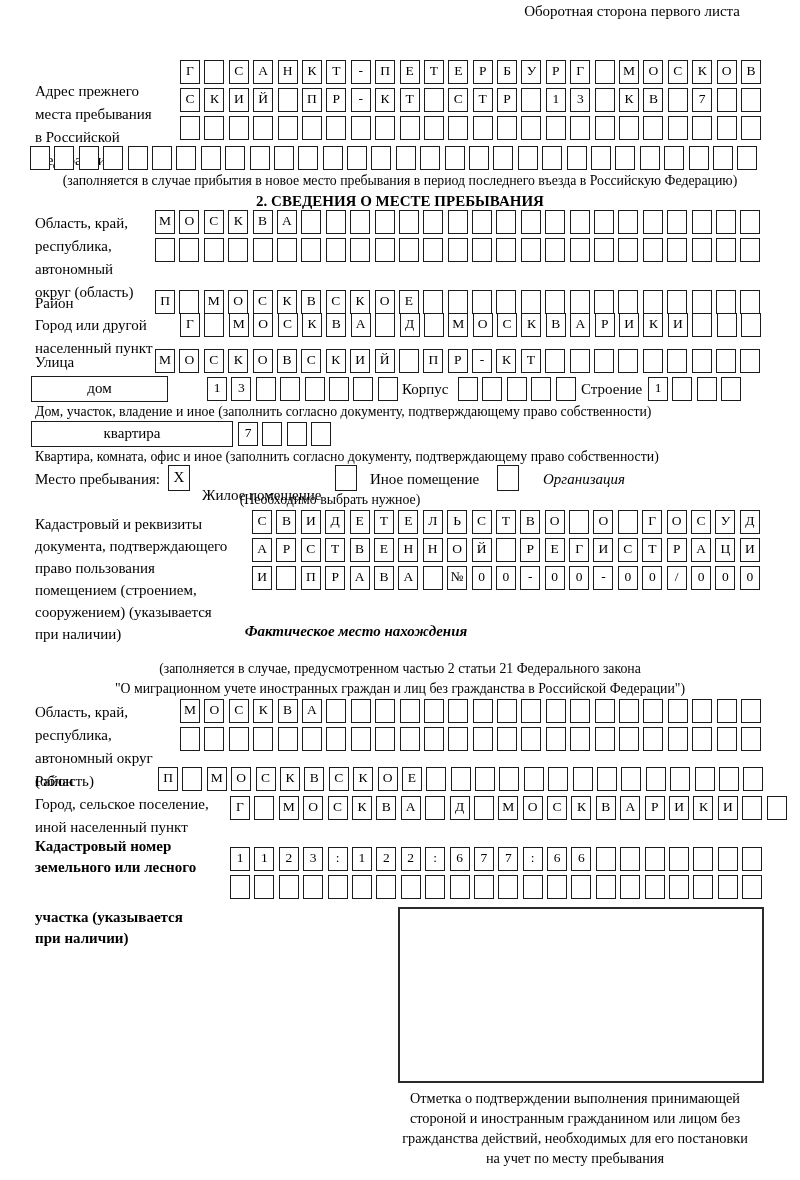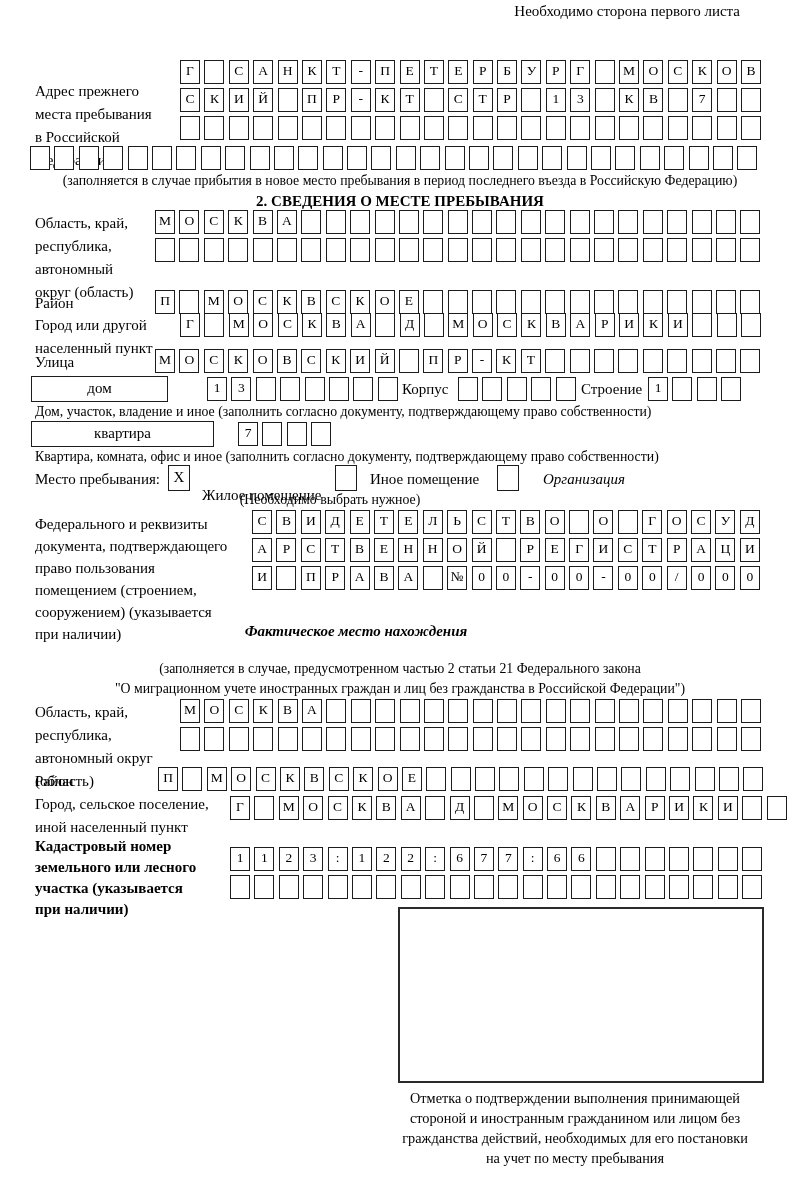--- a/index.html
+++ b/index.html
@@ -18,21 +18,21 @@
   .chk{box-sizing:border-box;width:22px;height:26px;border:1.6px solid #1c1c1c;text-align:center;
        font-size:15px;line-height:23px;background:#fff;}
   .bigrect{box-sizing:border-box;border:2px solid #2a2a2a;background:#fff;}
   .cap{font-size:14.3px;line-height:20px;}
 </style>
 </head>
 <body>
 
 <div class="page">
 
-  <div class="abs lbl" style="left:0;top:22;width:740px;text-align:right;">Необходимо сторона первого листа</div>
+  <div class="abs lbl" style="left:0;top:22;width:740px;text-align:right;">Оборотная сторона первого листа</div>
 
   <div class="abs" style="left:35px;top:60px;margin-top:20px;">
     <div class="lbl">Адрес прежнего</div>
     <div class="lbl">места пребывания</div>
     <div class="lbl">в Российской</div>
     <div class="lbl">Федерации</div>
   </div>
   <div class="abs cells" style="left:180px;top:60px;">
       <span class="cell">Г</span>
       <span class="cell"></span>
@@ -318,40 +318,40 @@
     </div>
   <div class="abs lbl" style="left:581px;top:378px;">Строение</div>
   <div class="abs cells" style="left:648px;top:377px;">
       <span class="cell">1</span>
       <span class="cell"></span>
       <span class="cell"></span>
       <span class="cell"></span>
     </div>
   <div class="abs note" style="left:35px;top:404px;">Дом, участок, владение и иное (заполнить согласно документу, подтверждающему право собственности)</div>
 
-  <div class="abs widebox" style="left:31px;top:421px;width:183px;">квартира</div>
+  <div class="abs widebox" style="left:31px;top:421px;width:202px;">квартира</div>
   <div class="abs cells" style="left:238px;top:422px;">
       <span class="cell">7</span>
       <span class="cell"></span>
       <span class="cell"></span>
       <span class="cell"></span>
     </div>
   <div class="abs note" style="left:35px;top:449px;">Квартира, комната, офис и иное (заполнить согласно документу, подтверждающему право собственности)</div>
 
   <div class="abs lbl" style="left:35px;top:468px;">Место пребывания:</div>
   <div class="abs chk" style="left:168px;top:465px;">X</div>
   <div class="abs lbl" style="left:202px;top:484px;">Жилое помещение</div>
   <div class="abs chk" style="left:335px;top:465px;"></div>
   <div class="abs lbl" style="left:370px;top:468px;">Иное помещение</div>
   <div class="abs chk" style="left:497px;top:465px;"></div>
   <div class="abs lbl" style="left:543px;top:468px;font-style:italic;">Организация</div>
   <div class="abs note center" style="left:180px;top:492px;width:300px;">(Необходимо выбрать нужное)</div>
 
   <div class="abs" style="left:35px;top:513px;">
-    <div class="lbl" style="line-height:22px;">Федерального и реквизиты</div>
+    <div class="lbl" style="line-height:22px;">Кадастровый и реквизиты</div>
     <div class="lbl" style="line-height:22px;">документа, подтверждающего</div>
     <div class="lbl" style="line-height:22px;">право пользования</div>
     <div class="lbl" style="line-height:22px;">помещением (строением,</div>
     <div class="lbl" style="line-height:22px;">сооружением) (указывается</div>
     <div class="lbl" style="line-height:22px;">при наличии)</div>
   </div>
   <div class="abs cells" style="left:252px;top:510px;">
       <span class="cell">С</span>
       <span class="cell">В</span>
       <span class="cell">И</span>
@@ -539,21 +539,21 @@
       <span class="cell">И</span>
       <span class="cell">К</span>
       <span class="cell">И</span>
       <span class="cell"></span>
       <span class="cell"></span>
     </div>
 
   <div class="abs" style="left:35px;top:836px;font-weight:bold;">
     <div class="lbl" style="line-height:21px;">Кадастровый номер</div>
     <div class="lbl" style="line-height:21px;">земельного или лесного</div>
-    <div class="lbl" style="line-height:21px;">участка (указывается</div>
+    <div class="lbl" style="line-height:21px;margin-top:29px;">участка (указывается</div>
     <div class="lbl" style="line-height:21px;">при наличии)</div>
   </div>
   <div class="abs cells" style="left:230px;top:847px;">
       <span class="cell">1</span>
       <span class="cell">1</span>
       <span class="cell">2</span>
       <span class="cell">3</span>
       <span class="cell">:</span>
       <span class="cell">1</span>
       <span class="cell">2</span>

